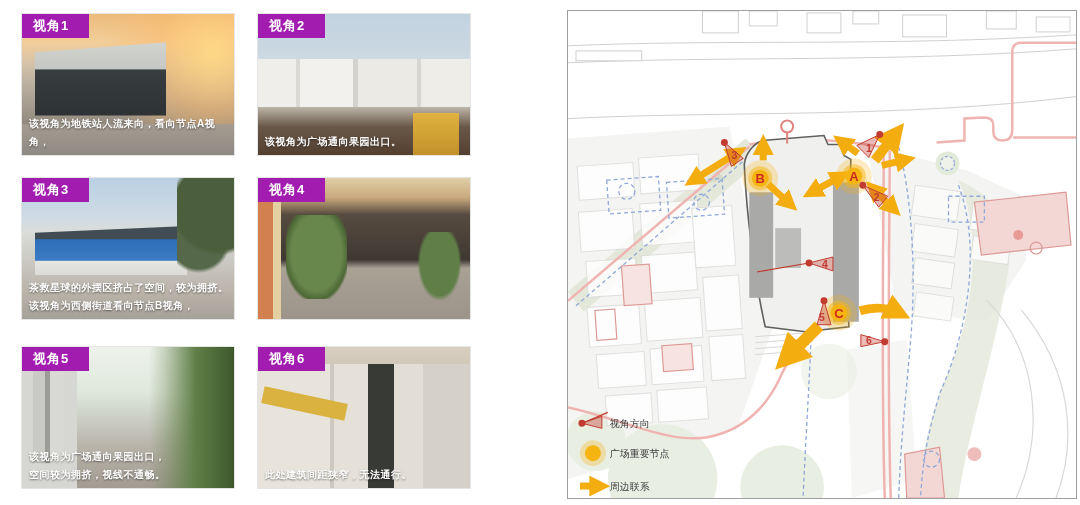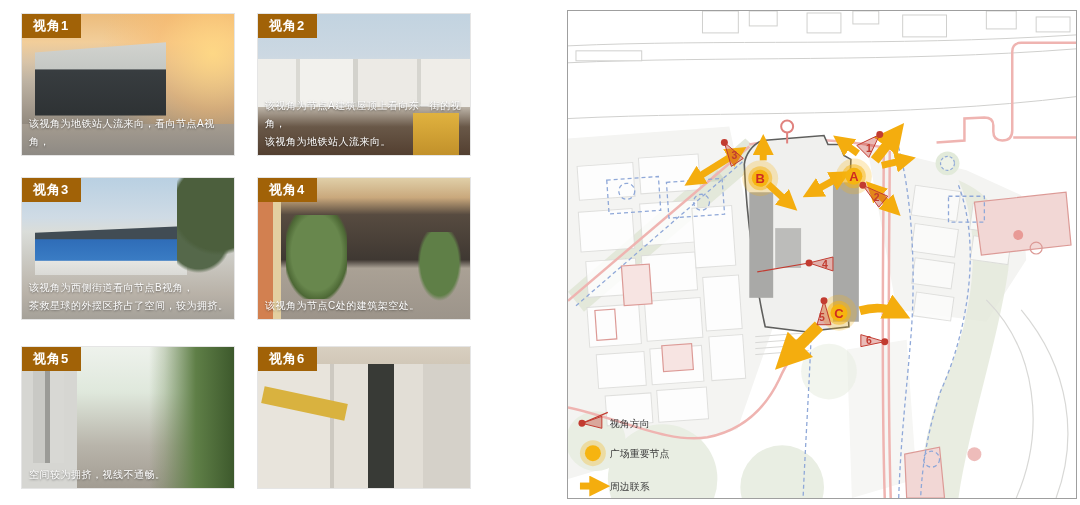--- a/index.html
+++ b/index.html
@@ -61,24 +61,24 @@
   .ph5::after { left:5%; top:10%; width:15%; height:72%;
       background:linear-gradient(90deg,#c9c9c5 0 40%,#9b9b97 40% 55%,#d8d8d4 55% 100%); }
 
   .ph6 { background:
       linear-gradient(180deg,#d8cfc0 0%,#cfc5b5 16%,#e2ded6 30%,#d3cfc6 100%); }
   .ph6::before { left:0; top:12%; width:100%; height:88%;
       background:linear-gradient(90deg,#e8e4dc 0 34%,#cdc9c1 34% 36%,#e5e1d9 36% 52%,#383a36 52% 64%,#e2ded6 64% 78%,#d5d1c9 78% 100%); }
   .ph6::after { left:2%; top:34%; width:40%; height:12%;
       background:#d9b23f; transform:rotate(12deg); }
 
-  .ph-label { position:absolute; left:0; top:0; background:#a16207; color:#fff;
-    font-weight:bold; font-size:13px; line-height:1; padding:5px 12px 6px 11px; letter-spacing:1px; }
+  .ph-label { position:absolute; left:0; top:0; background:#a21caf; color:#fff;
+    font-weight:bold; font-size:13px; line-height:1; padding:5px 20px 6px 11px; letter-spacing:1px; }
   .ph-caption { position:absolute; left:7px; right:5px; bottom:4px; color:#fff;
-    font-weight:normal; font-size:10px; line-height:1.8; letter-spacing:.5px;
+    font-weight:bold; font-size:10px; line-height:1.8; letter-spacing:.5px;
     text-shadow:0 1px 2px rgba(0,0,0,.5); }
   .cap-line { display:block; }
 
   
   .map-panel { position:absolute; left:567px; top:10px; width:510px; height:489px;
     background:#fff; border:1px solid #9f9f9f; }
   .map-panel svg { display:block; width:100%; height:100%; }
   text { font-family:"Liberation Sans","DejaVu Sans",sans-serif; }
 </style>
 </head>
@@ -90,55 +90,52 @@
     <div class="ph ph1"></div>
     <div class="ph-caption">
       <span class="cap-line">该视角为地铁站人流来向，看向节点A视角，</span>
     </div>
     <div class="ph-label">视角1</div>
   </figure>
 
   <figure class="photo p2">
     <div class="ph ph2"></div>
     <div class="ph-caption">
-      <span class="cap-line">该视角为节点A建筑屋顶上看向东一街的视角，</span>
-      <span class="cap-line">该视角为地铁站人流来向。</span>
+      <span class="cap-line">该视角为广场通向果园出口。</span>
     </div>
     <div class="ph-label">视角2</div>
   </figure>
 
   <figure class="photo p3">
     <div class="ph ph3"></div>
     <div class="ph-caption">
+      <span class="cap-line">茶救星球的外摆区挤占了空间，较为拥挤。</span>
       <span class="cap-line">该视角为西侧街道看向节点B视角，</span>
-      <span class="cap-line">茶救星球的外摆区挤占了空间，较为拥挤。</span>
     </div>
     <div class="ph-label">视角3</div>
   </figure>
 
   <figure class="photo p4">
     <div class="ph ph4"></div>
-    <div class="ph-caption">
-      <span class="cap-line">该视角为节点C处的建筑架空处。</span>
-      <span class="cap-line"></span>
-    </div>
     <div class="ph-label">视角4</div>
   </figure>
 
   <figure class="photo p5">
     <div class="ph ph5"></div>
     <div class="ph-caption">
+      <span class="cap-line">该视角为广场通向果园出口，</span>
       <span class="cap-line">空间较为拥挤，视线不通畅。</span>
     </div>
     <div class="ph-label">视角5</div>
   </figure>
 
   <figure class="photo p6">
     <div class="ph ph6"></div>
     <div class="ph-caption">
+      <span class="cap-line">此处建筑间距狭窄，无法通行。</span>
     </div>
     <div class="ph-label">视角6</div>
   </figure>
 
   <div class="map-panel">
   <svg viewBox="0 0 510 489" preserveAspectRatio="none">
     <defs>
       <marker id="ah" viewBox="0 0 10 10" refX="6" refY="5" markerWidth="3.0" markerHeight="3.0" orient="auto-start-reverse">
         <path d="M0,0 L10,5 L0,10 z" fill="#F4AD0E"></path>
       </marker>

